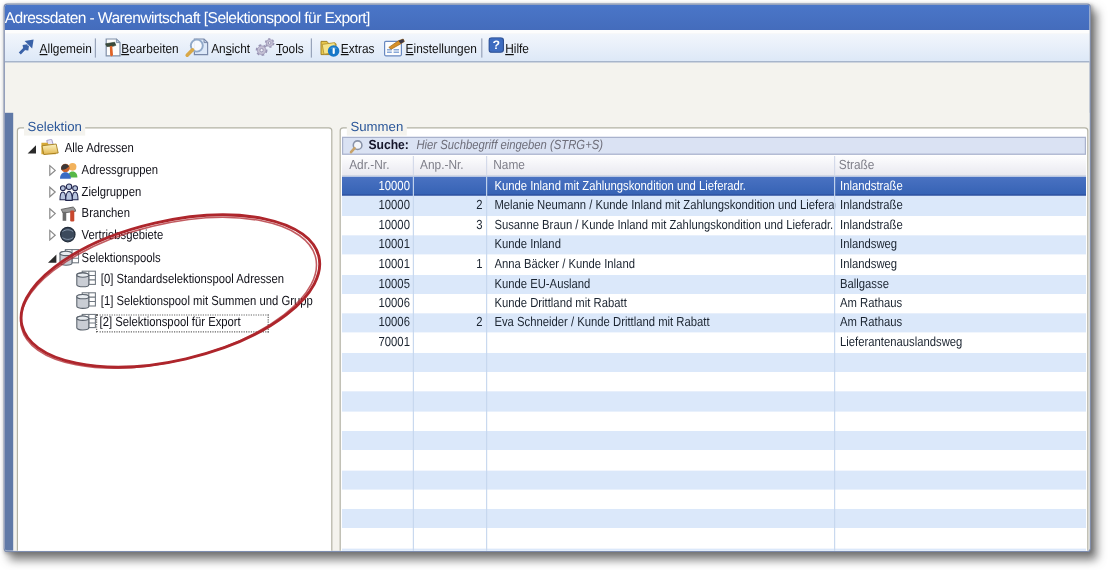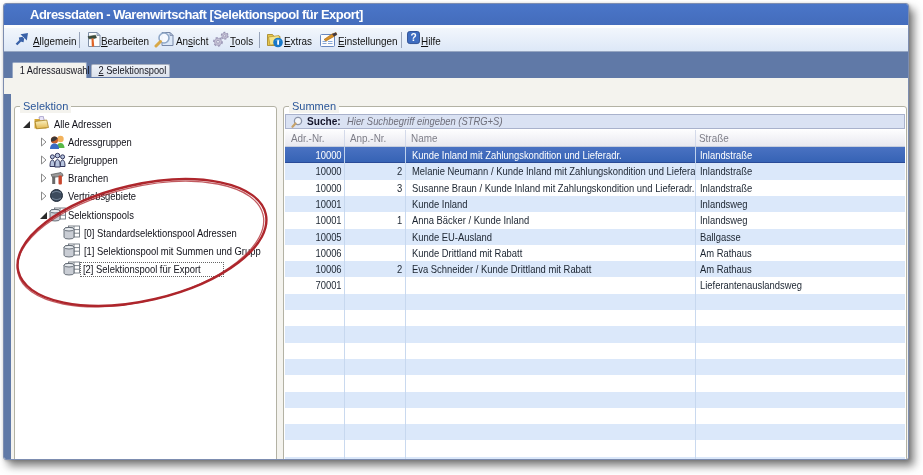--- a/index.html
+++ b/index.html
@@ -2,22 +2,22 @@
 <html><head>
 <meta charset="utf-8">
 <style>
 * { margin:0; padding:0; box-sizing:border-box; }
 html,body { width:923px; height:475px; background:#fff; overflow:hidden;
   font-family:"Liberation Sans", sans-serif; }
 #win { position:absolute; left:3px; top:3px; width:906px; height:457px;
   border:1px solid #7d8db0; border-radius:3px; overflow:hidden; background:#f4f3ee;
   box-shadow: 5px 6px 8px rgba(95,95,95,.8), 1px 1px 3px rgba(130,130,130,.5); }
 #titlebar { position:absolute; left:0; top:0; width:100%; height:21px;
-  background:linear-gradient(#4a76c8,#446cbc); color:#fff; font-weight:bold;
-  font-size:13px; letter-spacing:-0.5px; line-height:21px; padding-left:26px; }
+  background:linear-gradient(#4a76c8,#446cbc); color:#fff; font-weight:normal;
+  font-size:13px; letter-spacing:-0.5px; line-height:21px; }
 #whitestrip { position:absolute; left:0; top:21px; width:100%; height:2.5px; background:#fdfdfd; }
 #toolbar { position:absolute; left:0; top:23.5px; width:100%; height:24px;
   background:linear-gradient(#f2f6fc,#dde8f7); border-bottom:1px solid #96a6c2; }
 .tbi { position:absolute; top:6px; height:14px; font-size:11px; color:#111;
   line-height:14px; white-space:nowrap; transform:scaleX(.9); transform-origin:0 50%; }
 .tbsep { position:absolute; top:4px; height:16px; width:1px; background:#98a4ba; }
 .tbico { position:absolute; top:3px; }
 #tabstrip { position:absolute; left:0; top:47.5px; width:100%; height:26px; background:#6079a7; }
 .tab1 { position:absolute; left:8px; top:10px; width:75px; height:16px;
   background:#f4f3ee; border:1px solid #98a8c4; border-bottom:none;
@@ -112,24 +112,20 @@
         <path d="M12 3 L16 1.5 L17 3.5 L14 5.5" fill="#3c3848"></path>
       </svg>
     <div class="tbi" style="left:334px"><u>E</u>instellungen</div>
     <div class="tbsep" style="left:397px"></div>
     <svg class="tbico" style="left:403px" width="13" height="14" viewBox="0 0 14 15">
         <rect x="0.5" y="0.5" width="13" height="13" rx="2.5" fill="#3e6cc0" stroke="#2d4f92"></rect>
         <text x="7" y="11" font-size="11" font-weight="bold" fill="#fff" text-anchor="middle" font-family="Liberation Sans">?</text>
       </svg>
     <div class="tbi" style="left:417px"><u>H</u>ilfe</div>
   </div>
-  <div id="tabstrip">
-    <div class="tab1"><span class="tabx">1 Adressauswahl</span></div>
-    <div class="tab2"><span class="tabx"><u>2</u> Selektionspool</span></div>
-  </div>
   <div id="content">
     <div id="leftstrip"></div>
     <div class="gb" id="gbsel">
       <div class="gblabel">Selektion</div>
       <div id="tree">
           <div class="trow" style="top: 7.5px;">
             <svg style="left:7px;top:5px" width="9" height="9" viewBox="0 0 9 9">
               <path d="M8 1 V8 H1 Z" fill="#2a2a2a"></path>
             </svg>
             <span style="position:absolute;left:18px;top:1px">

